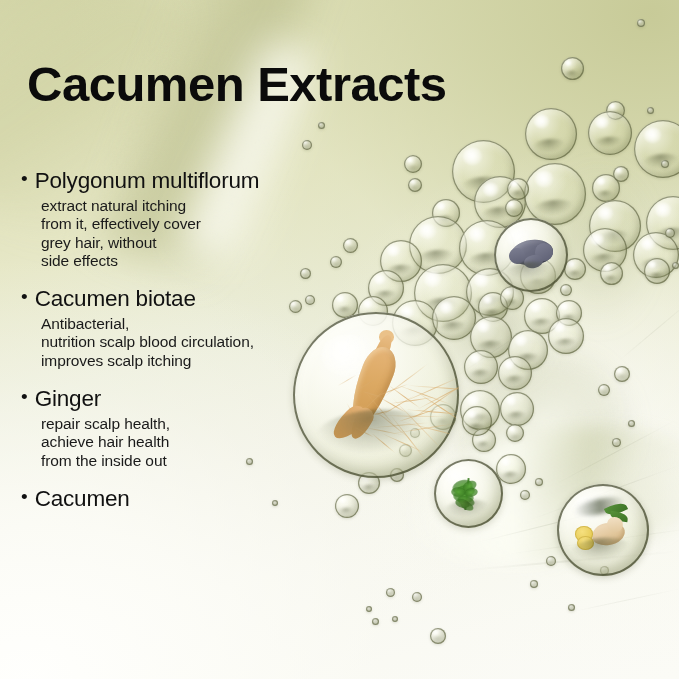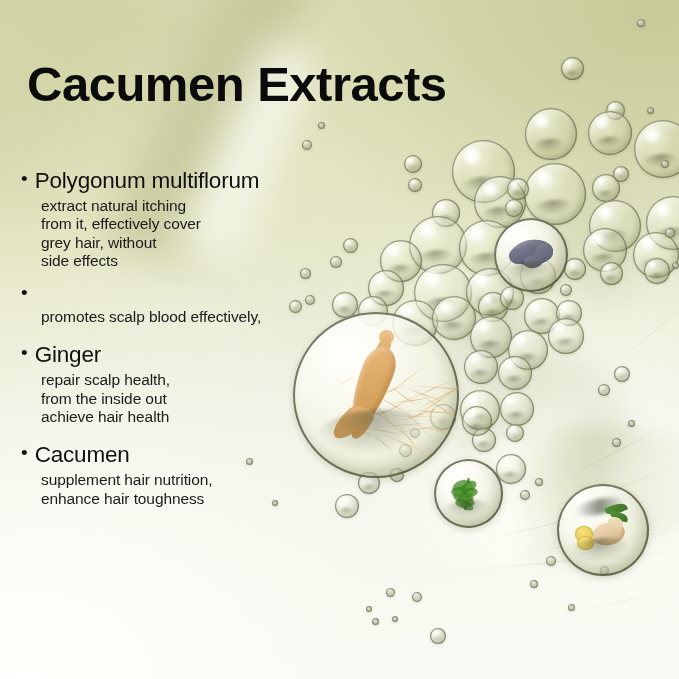--- a/index.html
+++ b/index.html
@@ -556,42 +556,41 @@
           <div class="desc">
             <div>extract natural itching</div>
             <div>from it, effectively cover</div>
             <div>grey hair, without</div>
             <div>side effects</div>
           </div>
         </div>
         <div class="item">
           <div class="head-row">
             <span class="dot">•</span>
+            <span class="head">Cacumen biotae</span>
           </div>
           <div class="desc">
-            <div>promotes scalp blood effectively,</div>
+            <div>Antibacterial,</div>
+            <div>nutrition scalp blood circulation,</div>
+            <div>improves scalp itching</div>
           </div>
         </div>
         <div class="item">
           <div class="head-row">
             <span class="dot">•</span>
             <span class="head">Ginger</span>
           </div>
           <div class="desc">
             <div>repair scalp health,</div>
+            <div>achieve hair health</div>
             <div>from the inside out</div>
-            <div>achieve hair health</div>
           </div>
         </div>
         <div class="item">
           <div class="head-row">
             <span class="dot">•</span>
             <span class="head">Cacumen</span>
           </div>
-          <div class="desc">
-            <div>supplement hair nutrition,</div>
-            <div>enhance hair toughness</div>
-          </div>
         </div>
       </div>
   </div>
 
 </div>
 
 </body></html>

